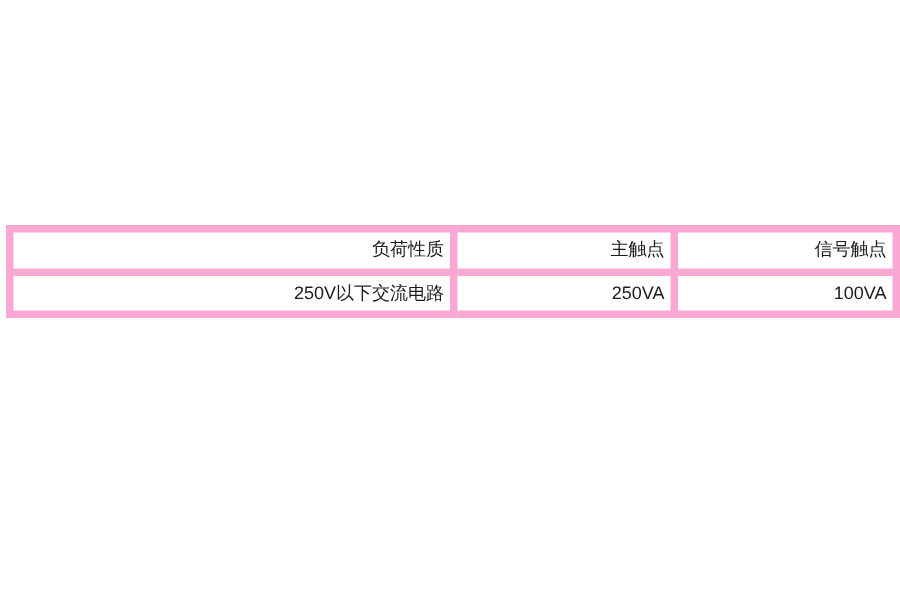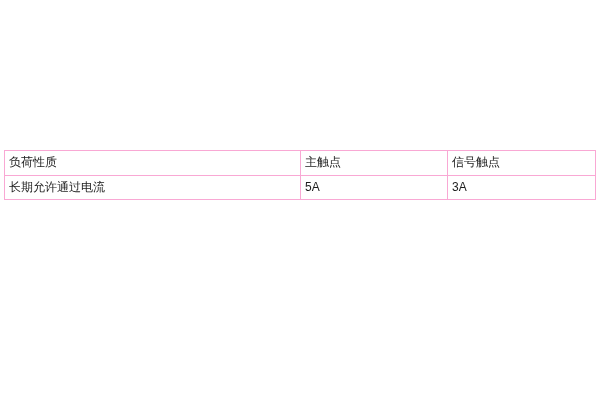--- a/index.html
+++ b/index.html
@@ -25,24 +25,24 @@
     }
     table.spec-table {
       width: 100%;
       border-collapse: collapse;
       table-layout: fixed;
       font-size: 12px;
       color: #1c1c1c;
     }
     table.spec-table th,
     table.spec-table td {
-      border: 1px solid #f9a8d4;
+      border: 5px solid #f9a8d4;
       height: 23.5px;
       padding: 0 4px;
-      text-align: left;
+      text-align: right;
       vertical-align: middle;
       font-weight: normal;
       white-space: nowrap;
       overflow: hidden;
       background: #ffffff;
     }
   </style>
 </head>
 <body>
 
@@ -56,20 +56,20 @@
       </colgroup>
       <thead>
         <tr>
           <th>负荷性质</th>
           <th>主触点</th>
           <th>信号触点</th>
         </tr>
       </thead>
       <tbody>
         <tr>
-          <td>长期允许通过电流</td>
-          <td>5A</td>
-          <td>3A</td>
+          <td>250V以下交流电路</td>
+          <td>250VA</td>
+          <td>100VA</td>
         </tr>
       </tbody>
     </table>
   </div>
 </div>
 
 </body></html>

